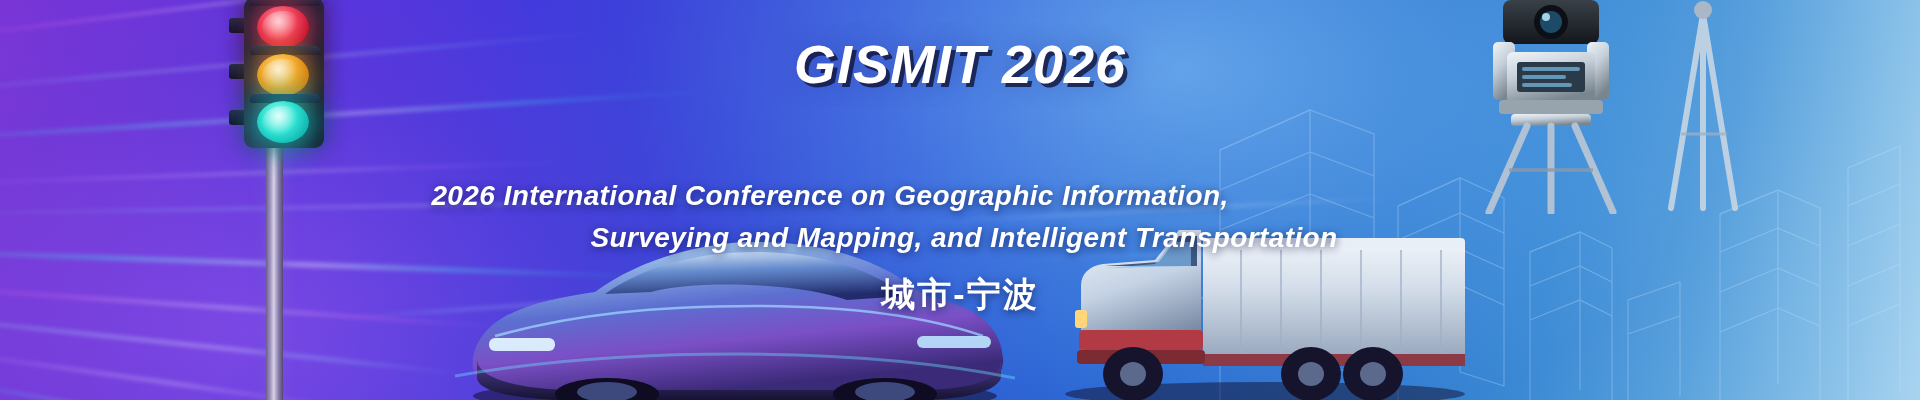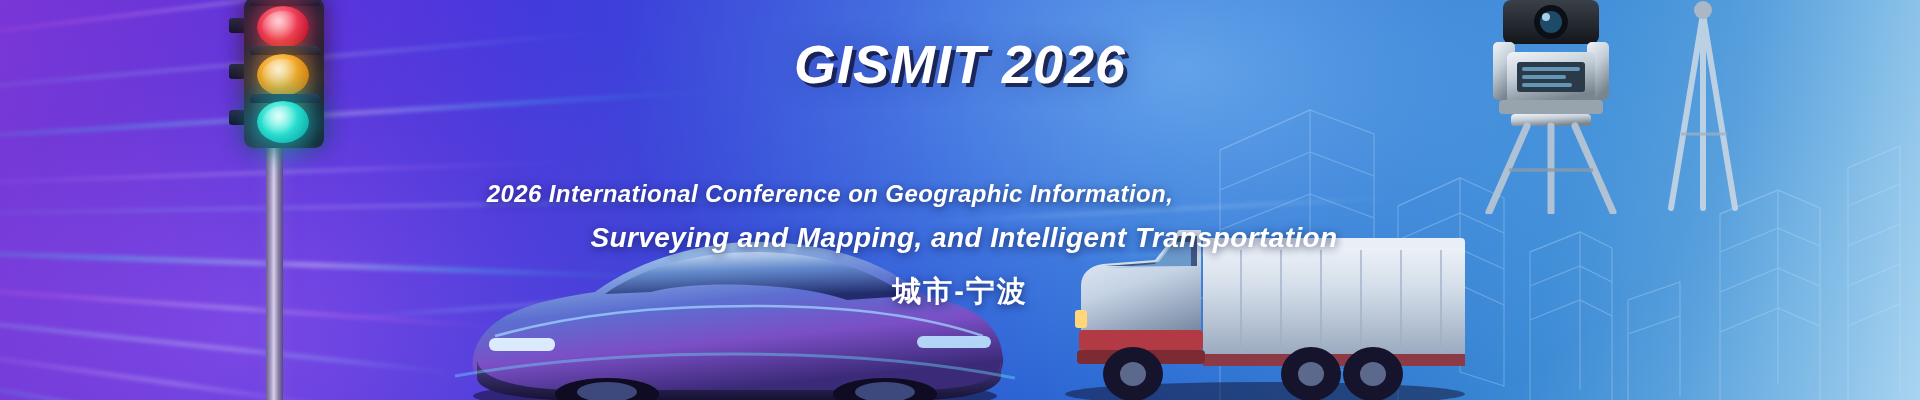--- a/index.html
+++ b/index.html
@@ -75,33 +75,33 @@
     letter-spacing:1px;
     text-shadow:4px 4px 0 rgba(18,22,60,0.82), 0 0 22px rgba(40,60,160,0.5);
   }
   #title-cn {
     position:absolute; left:0; top:106px; width:1920px;
     font-size:56px; font-weight:bold; color:#ffffff; letter-spacing:2px;
     text-shadow:0 3px 10px rgba(15,25,80,0.62), 0 0 26px rgba(90,140,240,0.45);
   }
   #subtitle-1 {
     position:absolute; left:0; top:180px; width:1660px;
-    font-size:24px; font-style:italic; font-weight:600; color:#ffffff;
+    font-size:28px; font-style:italic; font-weight:600; color:#ffffff;
     letter-spacing:0.4px;
     text-shadow:0 2px 8px rgba(10,20,70,0.66);
   }
   #subtitle-2 {
     position:absolute; left:4px; top:222px; width:1920px;
     font-size:28px; font-style:italic; font-weight:600; color:#ffffff;
     letter-spacing:0.4px;
     text-shadow:0 2px 8px rgba(10,20,70,0.66);
   }
   #city-line {
     position:absolute; left:0; top:272px; width:1920px;
-    font-size:29px; font-weight:bold; color:#ffffff; letter-spacing:2px;
+    font-size:34px; font-weight:bold; color:#ffffff; letter-spacing:2px;
     text-shadow:0 2px 9px rgba(10,20,70,0.7);
   }
 </style>
 </head>
 <body>
 
 <div id="banner">
 
   <div class="streaks" id="streaks">
       <div class="streak" style="left: -120px; top: 44px; width: 620px; height: 3px; opacity: 0.3; transform: rotate(-7deg); background: linear-gradient(90deg, rgba(255, 255, 255, 0) 0%, rgb(227, 111, 240) 32%, rgb(255, 255, 255) 58%, rgb(227, 111, 240) 76%, rgba(255, 255, 255, 0) 100%);"></div>

